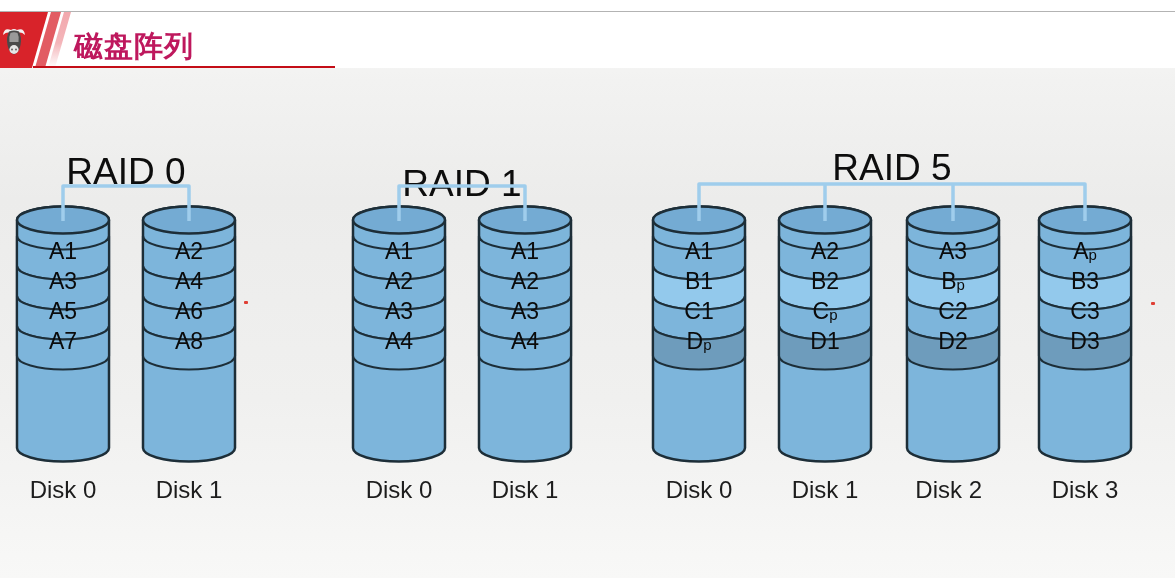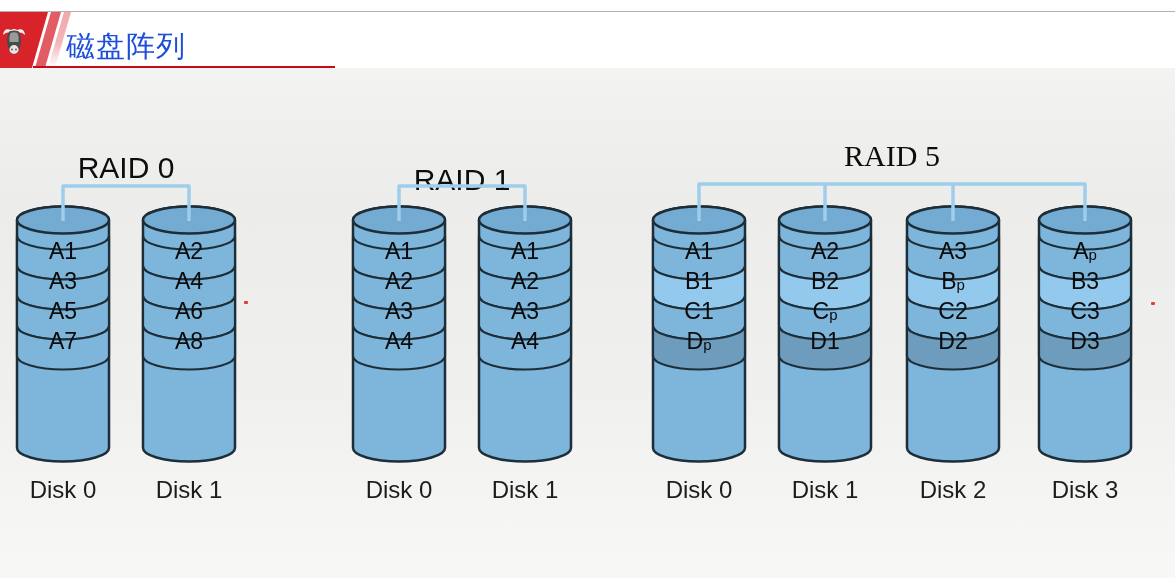--- a/index.html
+++ b/index.html
@@ -12,25 +12,25 @@
   .topbar{position:absolute;left:0;top:0;width:1175px;height:68px;background:#ffffff;}
   .topline{position:absolute;left:0;top:11px;width:1175px;height:1px;background:#b3b3b3;}
   .ribbon-red{position:absolute;left:-6px;top:12px;width:54px;height:56px;
     background:#d8232a;transform:skewX(-16deg);transform-origin:left top;}
   .stripe1{position:absolute;left:51px;top:12px;width:10px;height:56px;
     background:#e25c63;transform:skewX(-16deg);transform-origin:left top;}
   .stripe2{position:absolute;left:64px;top:12px;width:7px;height:56px;
     background:linear-gradient(180deg,#f2a8ad 0%,rgba(242,168,173,0.85) 55%,rgba(242,168,173,0) 100%);
     transform:skewX(-16deg);transform-origin:left top;}
   .bull{position:absolute;left:2px;top:24px;width:24px;height:32px;}
-  .page-title{position:absolute;left:66px;top:27px;font-size:29px;font-weight:normal;
-    color:#1d4ed8;letter-spacing:1px;white-space:nowrap;}
+  .page-title{position:absolute;left:74px;top:27px;font-size:29px;font-weight:bold;
+    color:#be185d;letter-spacing:1px;white-space:nowrap;}
   .title-underline{position:absolute;left:33px;top:66px;width:302px;height:2px;background:#c40d17;}
   
-  .raid-title{position:absolute;width:240px;text-align:center;font-size:30px;color:#0d0d0d;white-space:nowrap;}
+  .raid-title{position:absolute;width:240px;text-align:center;font-size:37px;color:#0d0d0d;white-space:nowrap;}
   .disk{position:absolute;}
   .disk-label{position:absolute;width:140px;text-align:center;font-size:24px;color:#1d1d1d;white-space:nowrap;}
   #overlay{position:absolute;left:0;top:0;pointer-events:none;}
   .dot{position:absolute;width:4px;height:3px;background:#dd2b20;border-radius:1px;opacity:.9;}
   .dot1{left:244px;top:301px;}
   .dot2{left:1151px;top:302px;}
 </style>
 </head>
 <body>
 
@@ -101,21 +101,21 @@
             <text x="48" y="56" text-anchor="middle" fill="#0b0b0b" font-family="Liberation Sans, sans-serif" font-size="23">A1</text>
           <path d="M2 63 A46 13.5 0 0 0 94 63 L94 93 A46 13.5 0 0 1 2 93 Z" fill="#7db5db" stroke="#1d2e38" stroke-width="2.2"></path>
             <text x="48" y="86" text-anchor="middle" fill="#0b0b0b" font-family="Liberation Sans, sans-serif" font-size="23">A2</text>
           <path d="M2 93 A46 13.5 0 0 0 94 93 L94 123 A46 13.5 0 0 1 2 123 Z" fill="#7db5db" stroke="#1d2e38" stroke-width="2.2"></path>
             <text x="48" y="116" text-anchor="middle" fill="#0b0b0b" font-family="Liberation Sans, sans-serif" font-size="23">A3</text>
           <path d="M2 123 A46 13.5 0 0 0 94 123 L94 153 A46 13.5 0 0 1 2 153 Z" fill="#7db5db" stroke="#1d2e38" stroke-width="2.2"></path>
             <text x="48" y="146" text-anchor="middle" fill="#0b0b0b" font-family="Liberation Sans, sans-serif" font-size="23">A4</text>
     <ellipse cx="48" cy="17" rx="46" ry="13.5" fill="#74abd3" stroke="#1d2e38" stroke-width="2.5"></ellipse>
   </svg></div>
       <div class="disk-label" style="left: 455px; top: 476px;">Disk 1</div>
-      <div class="raid-title" style="left: 772px; top: 139px; font-family: Liberation Serif, serif;">RAID 5</div>
+      <div class="raid-title" style="left: 772px; top: 147px;">RAID 5</div>
       <div class="disk" style="left: 651px; top: 203px;"><svg width="96" height="260" viewBox="0 0 96 260">
     <path d="M2 17 L2 245 A46 13.5 0 0 0 94 245 L94 17 A46 13.5 0 0 0 2 17 Z" fill="#7db5db" stroke="#1d2e38" stroke-width="2.5"></path>
     <path d="M2 33 A46 13.5 0 0 0 94 33 L94 63 A46 13.5 0 0 1 2 63 Z" fill="#7db5db" stroke="#1d2e38" stroke-width="2.2"></path>
             <text x="48" y="56" text-anchor="middle" fill="#0b0b0b" font-family="Liberation Sans, sans-serif" font-size="23">A1</text>
           <path d="M2 63 A46 13.5 0 0 0 94 63 L94 93 A46 13.5 0 0 1 2 93 Z" fill="#93c9ec" stroke="#1d2e38" stroke-width="2.2"></path>
             <text x="48" y="86" text-anchor="middle" fill="#0b0b0b" font-family="Liberation Sans, sans-serif" font-size="23">B1</text>
           <path d="M2 93 A46 13.5 0 0 0 94 93 L94 123 A46 13.5 0 0 1 2 123 Z" fill="#7db5db" stroke="#1d2e38" stroke-width="2.2"></path>
             <text x="48" y="116" text-anchor="middle" fill="#0b0b0b" font-family="Liberation Sans, sans-serif" font-size="23">C1</text>
           <path d="M2 123 A46 13.5 0 0 0 94 123 L94 153 A46 13.5 0 0 1 2 153 Z" fill="#6e9cbc" stroke="#1d2e38" stroke-width="2.2"></path>
             <text x="48" y="146" text-anchor="middle" fill="#0b0b0b" font-family="Liberation Sans, sans-serif" font-size="23">D<tspan font-size="15" dy="1">p</tspan></text>
@@ -140,21 +140,21 @@
     <path d="M2 33 A46 13.5 0 0 0 94 33 L94 63 A46 13.5 0 0 1 2 63 Z" fill="#7db5db" stroke="#1d2e38" stroke-width="2.2"></path>
             <text x="48" y="56" text-anchor="middle" fill="#0b0b0b" font-family="Liberation Sans, sans-serif" font-size="23">A3</text>
           <path d="M2 63 A46 13.5 0 0 0 94 63 L94 93 A46 13.5 0 0 1 2 93 Z" fill="#93c9ec" stroke="#1d2e38" stroke-width="2.2"></path>
             <text x="48" y="86" text-anchor="middle" fill="#0b0b0b" font-family="Liberation Sans, sans-serif" font-size="23">B<tspan font-size="15" dy="1">p</tspan></text>
           <path d="M2 93 A46 13.5 0 0 0 94 93 L94 123 A46 13.5 0 0 1 2 123 Z" fill="#7db5db" stroke="#1d2e38" stroke-width="2.2"></path>
             <text x="48" y="116" text-anchor="middle" fill="#0b0b0b" font-family="Liberation Sans, sans-serif" font-size="23">C2</text>
           <path d="M2 123 A46 13.5 0 0 0 94 123 L94 153 A46 13.5 0 0 1 2 153 Z" fill="#6e9cbc" stroke="#1d2e38" stroke-width="2.2"></path>
             <text x="48" y="146" text-anchor="middle" fill="#0b0b0b" font-family="Liberation Sans, sans-serif" font-size="23">D2</text>
     <ellipse cx="48" cy="17" rx="46" ry="13.5" fill="#74abd3" stroke="#1d2e38" stroke-width="2.5"></ellipse>
   </svg></div>
-      <div class="disk-label" style="left: 883px; top: 476px;">Disk 2</div>
+      <div class="disk-label" style="left: 842px; top: 476px; text-align: right;">Disk 2</div>
       <div class="disk" style="left: 1037px; top: 203px; text-align: center;"><svg width="96" height="260" viewBox="0 0 96 260">
     <path d="M2 17 L2 245 A46 13.5 0 0 0 94 245 L94 17 A46 13.5 0 0 0 2 17 Z" fill="#7db5db" stroke="#1d2e38" stroke-width="2.5"></path>
     <path d="M2 33 A46 13.5 0 0 0 94 33 L94 63 A46 13.5 0 0 1 2 63 Z" fill="#7db5db" stroke="#1d2e38" stroke-width="2.2"></path>
             <text x="48" y="56" text-anchor="middle" fill="#0b0b0b" font-family="Liberation Sans, sans-serif" font-size="23">A<tspan font-size="15" dy="1">p</tspan></text>
           <path d="M2 63 A46 13.5 0 0 0 94 63 L94 93 A46 13.5 0 0 1 2 93 Z" fill="#93c9ec" stroke="#1d2e38" stroke-width="2.2"></path>
             <text x="48" y="86" text-anchor="middle" fill="#0b0b0b" font-family="Liberation Sans, sans-serif" font-size="23">B3</text>
           <path d="M2 93 A46 13.5 0 0 0 94 93 L94 123 A46 13.5 0 0 1 2 123 Z" fill="#7db5db" stroke="#1d2e38" stroke-width="2.2"></path>
             <text x="48" y="116" text-anchor="middle" fill="#0b0b0b" font-family="Liberation Sans, sans-serif" font-size="23">C3</text>
           <path d="M2 123 A46 13.5 0 0 0 94 123 L94 153 A46 13.5 0 0 1 2 153 Z" fill="#6e9cbc" stroke="#1d2e38" stroke-width="2.2"></path>
             <text x="48" y="146" text-anchor="middle" fill="#0b0b0b" font-family="Liberation Sans, sans-serif" font-size="23">D3</text>

